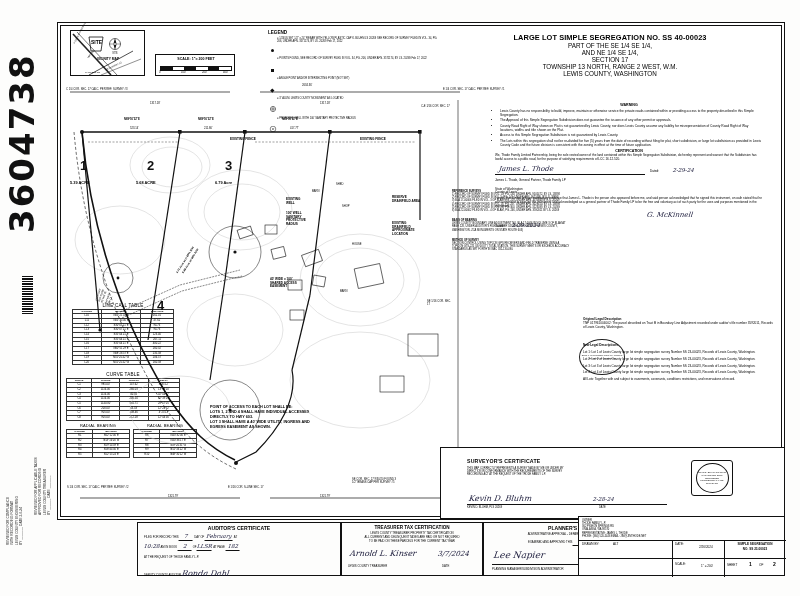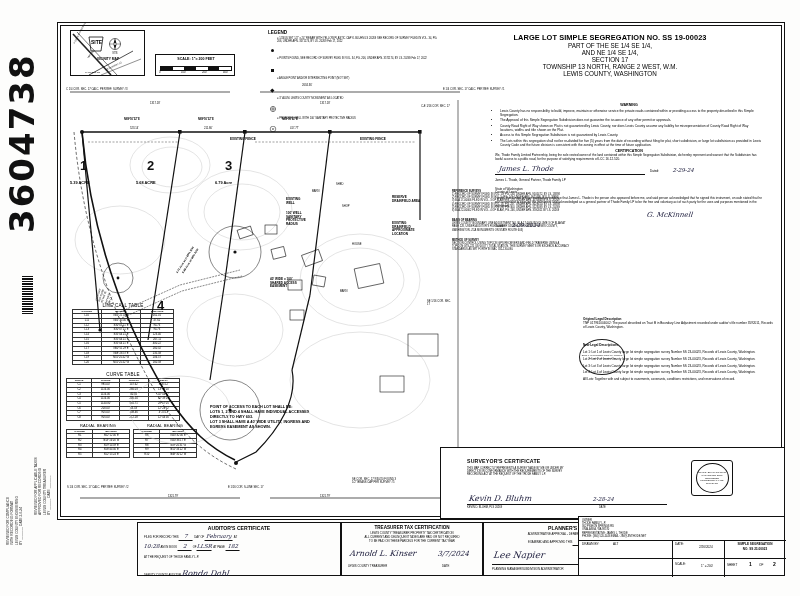--- a/index.html
+++ b/index.html
@@ -259,21 +259,21 @@
         <svg width="8" height="6">
             <circle cx="4" cy="3" r="2.8" fill="none" stroke="#111" stroke-width="0.5"></circle>
             <text x="4" y="4.3" font-size="3" text-anchor="middle" fill="#111">w</text>
           </svg>
       </div>
       <div class="legtx tiny">= PROPOSED WELL WITH 100' SANITARY PROTECTIVE RADIUS</div>
     </div>
   </div>
 
   <div class="abs" id="title">
-    <div class="t1">LARGE LOT SIMPLE SEGREGATION NO. SS 19-00023</div>
+    <div class="t1">LARGE LOT SIMPLE SEGREGATION NO. SS 40-00023</div>
     <div class="t2">PART OF THE SE 1/4 SE 1/4,</div>
     <div class="t2">AND NE 1/4 SE 1/4,</div>
     <div class="t2">SECTION 17</div>
     <div class="t2">TOWNSHIP 13 NORTH, RANGE 2 WEST, W.M.</div>
     <div class="t2">LEWIS COUNTY, WASHINGTON</div>
   </div>
 
   <div class="abs" id="warnblk">
     <h4>WARNING</h4>
     <ul>

